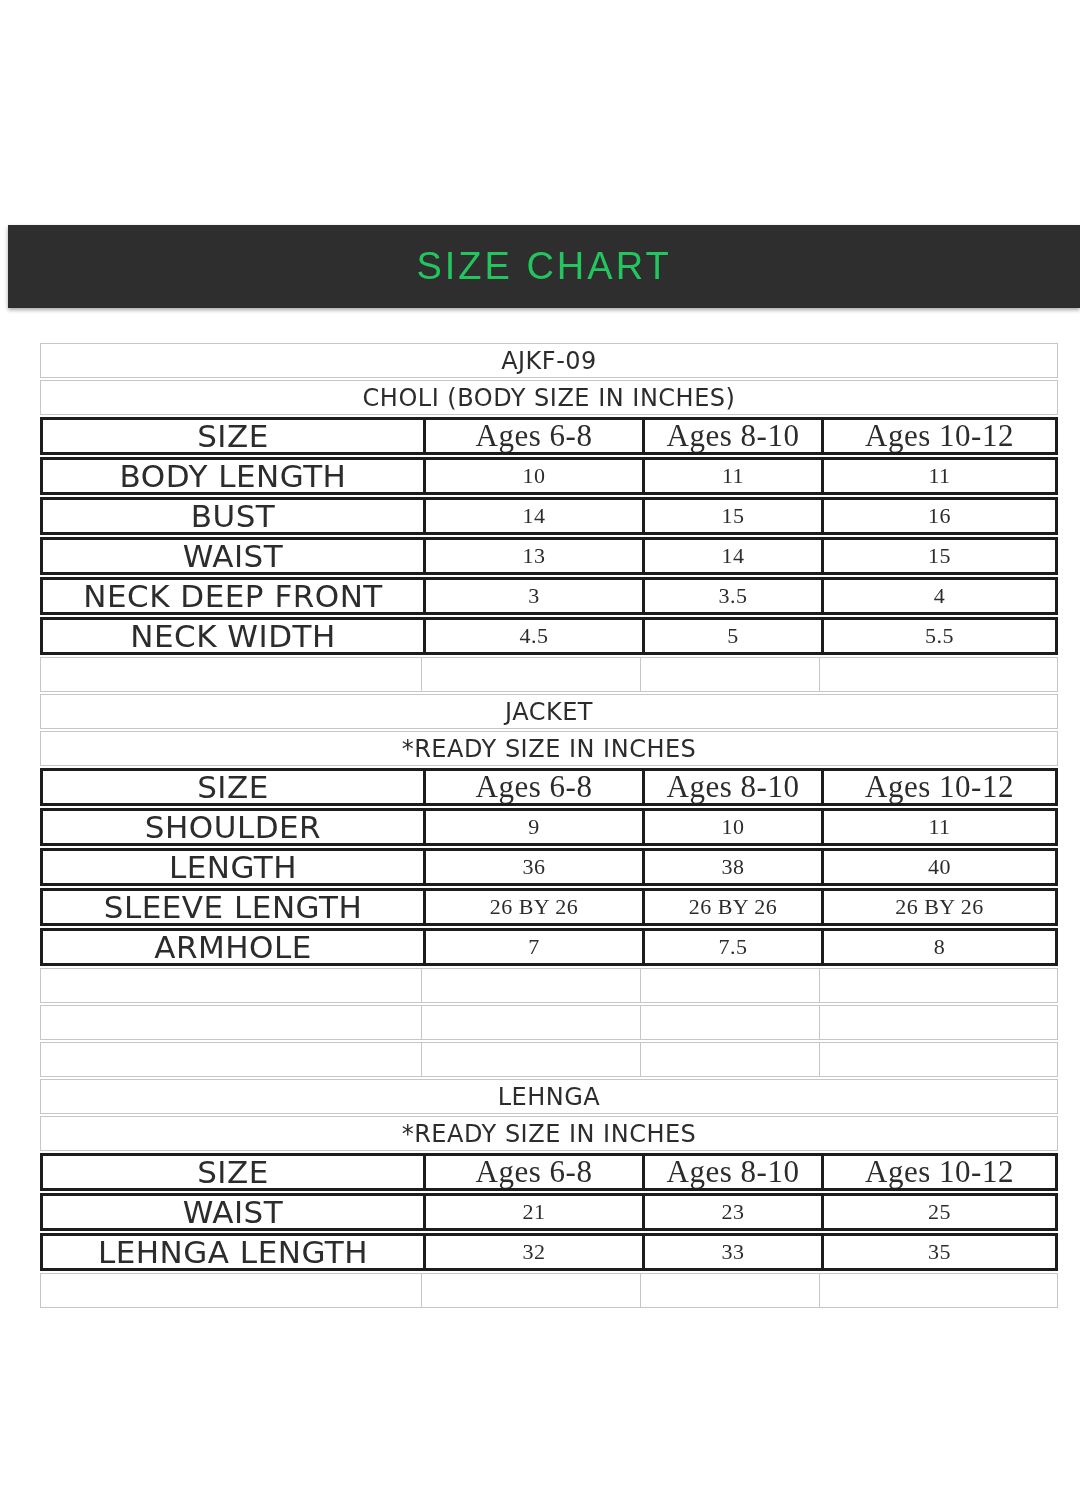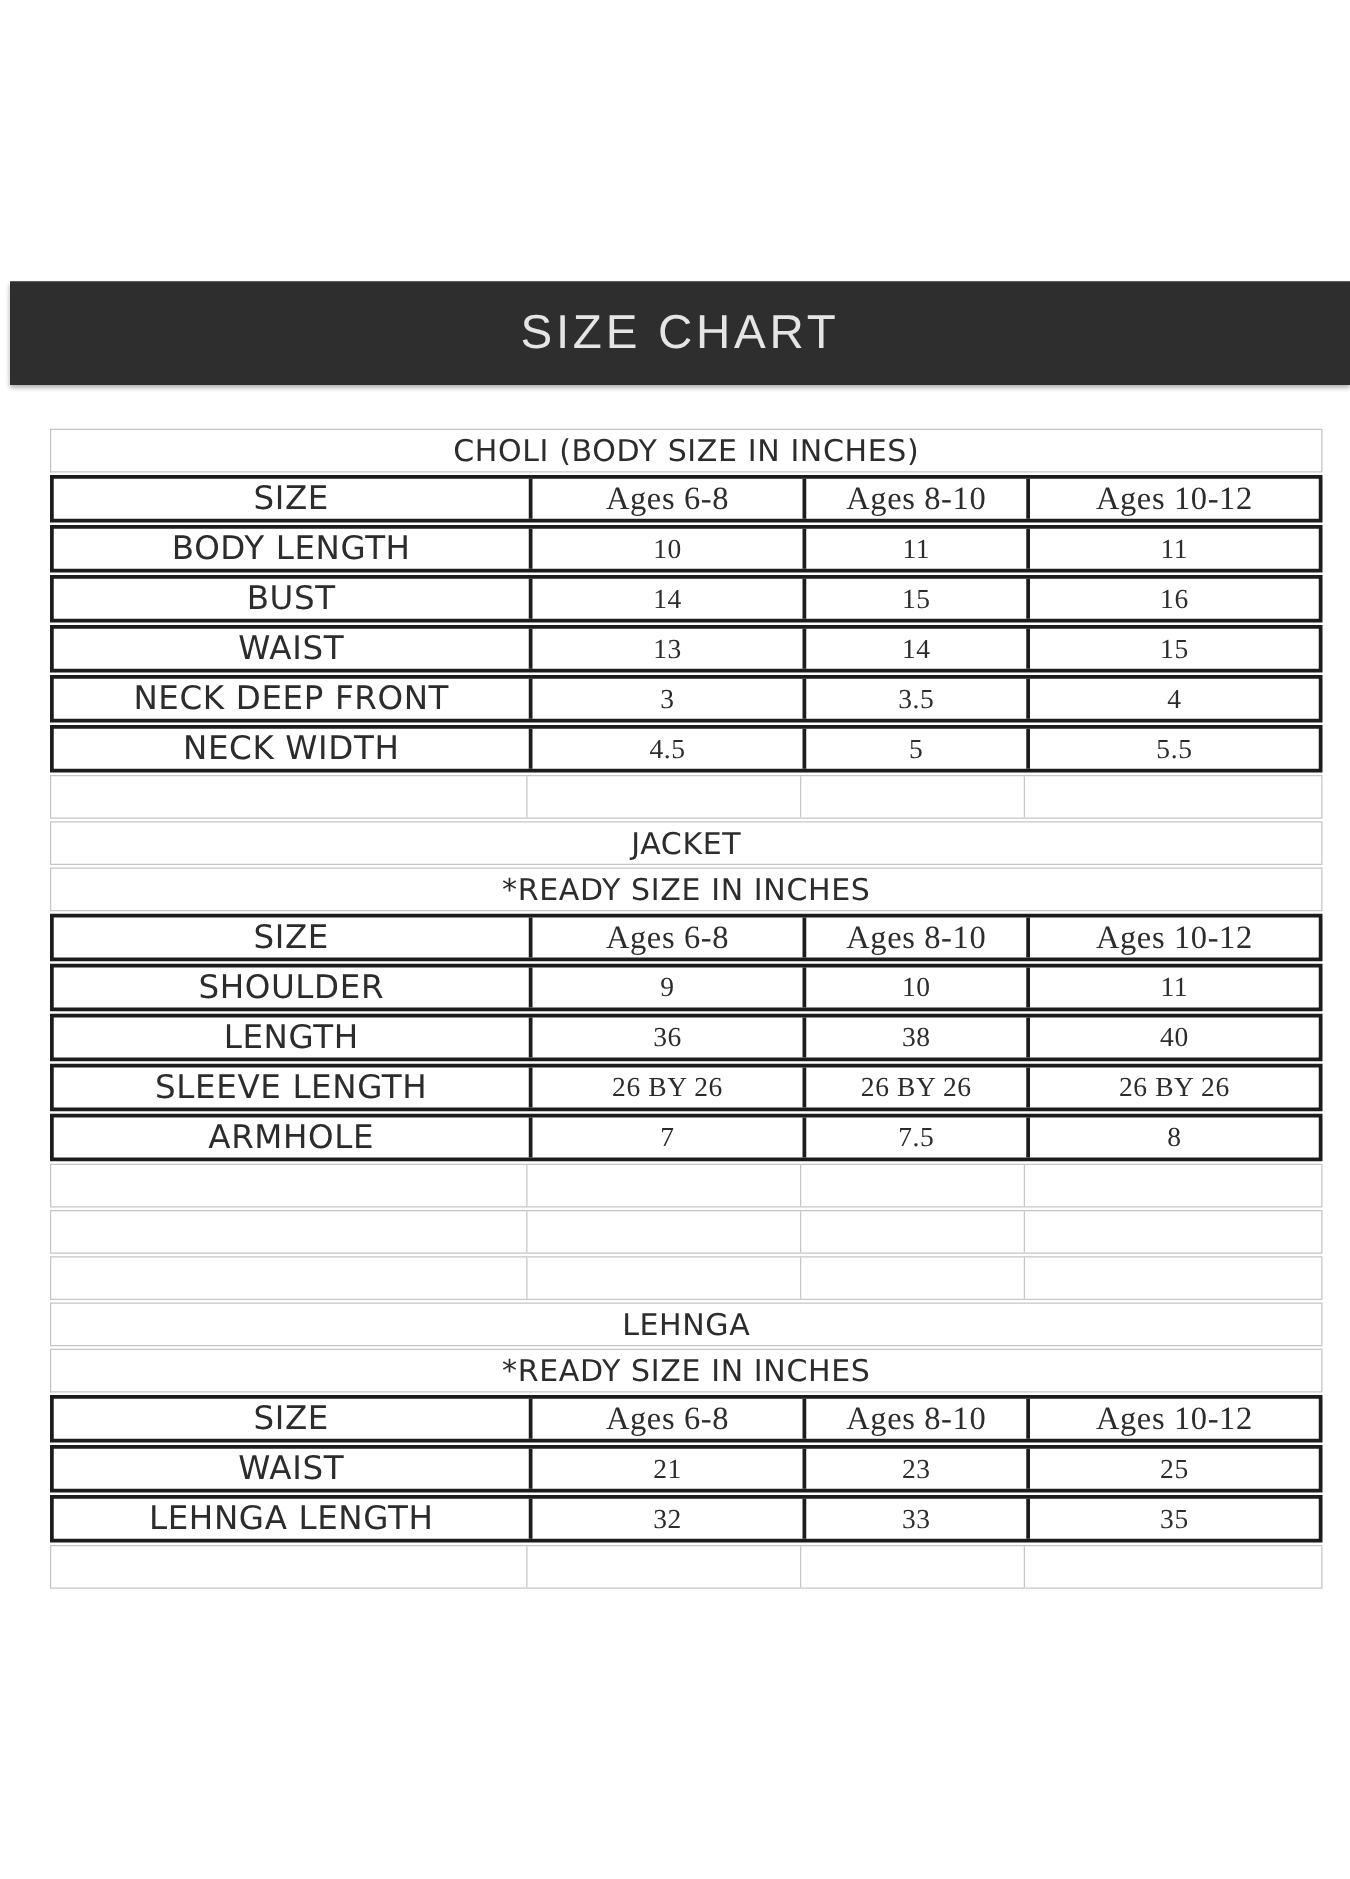--- a/index.html
+++ b/index.html
@@ -22,21 +22,21 @@
     display: flex;
     align-items: center;
     justify-content: center;
     box-shadow: 0 2px 4px rgba(0,0,0,0.35);
   }
   .banner-title {
     font-family: "Liberation Sans", sans-serif;
     font-weight: 400;
     font-size: 38px;
     letter-spacing: 3px;
-    color: #e5e5e5;
+    color: #22c55e;
   }
   .sheet {
     position: absolute;
     left: 40px;
     top: 343px;
     width: 1018px;
   }
   .row {
     box-sizing: border-box;
     display: flex;
@@ -64,39 +64,42 @@
   .cell {
     box-sizing: border-box;
     display: flex;
     align-items: center;
     justify-content: center;
     font-size: 22px;
     letter-spacing: 0.5px;
     white-space: nowrap;
     overflow: hidden;
   }
-  .row .cell.label, .row .cell.colhead { font-size: 26px; }
+  .row .cell.label, .row .cell.colhead { font-size: 31px; }
   .c0 { width: 380px; }
   .c1 { width: 219px; }
   .c2 { width: 179px; }
   .c3 { flex: 1; }
   .row.thick .cell + .cell { border-left: 3px solid #1c1c1c; font-family: Liberation Serif, serif; }
   .row.thin .cell + .cell { border-left: 1px solid #c6c6c6; }
 </style>
 </head>
 <body>
 
 <div class="page">
 
   <div class="banner">
     <span class="banner-title">SIZE CHART</span>
   </div>
 
   <div class="sheet">
 
+    <div class="row thin">
+      <div class="mcell">AJKF-09</div>
+    </div>
 
     <div class="row thin">
       <div class="mcell">CHOLI (BODY SIZE IN INCHES)</div>
     </div>
 
     <div class="row thick">
       <div class="cell colhead c0">SIZE</div>
       <div class="cell colhead c1">Ages 6-8</div>
       <div class="cell colhead c2">Ages 8-10</div>
       <div class="cell colhead c3">Ages 10-12</div>

